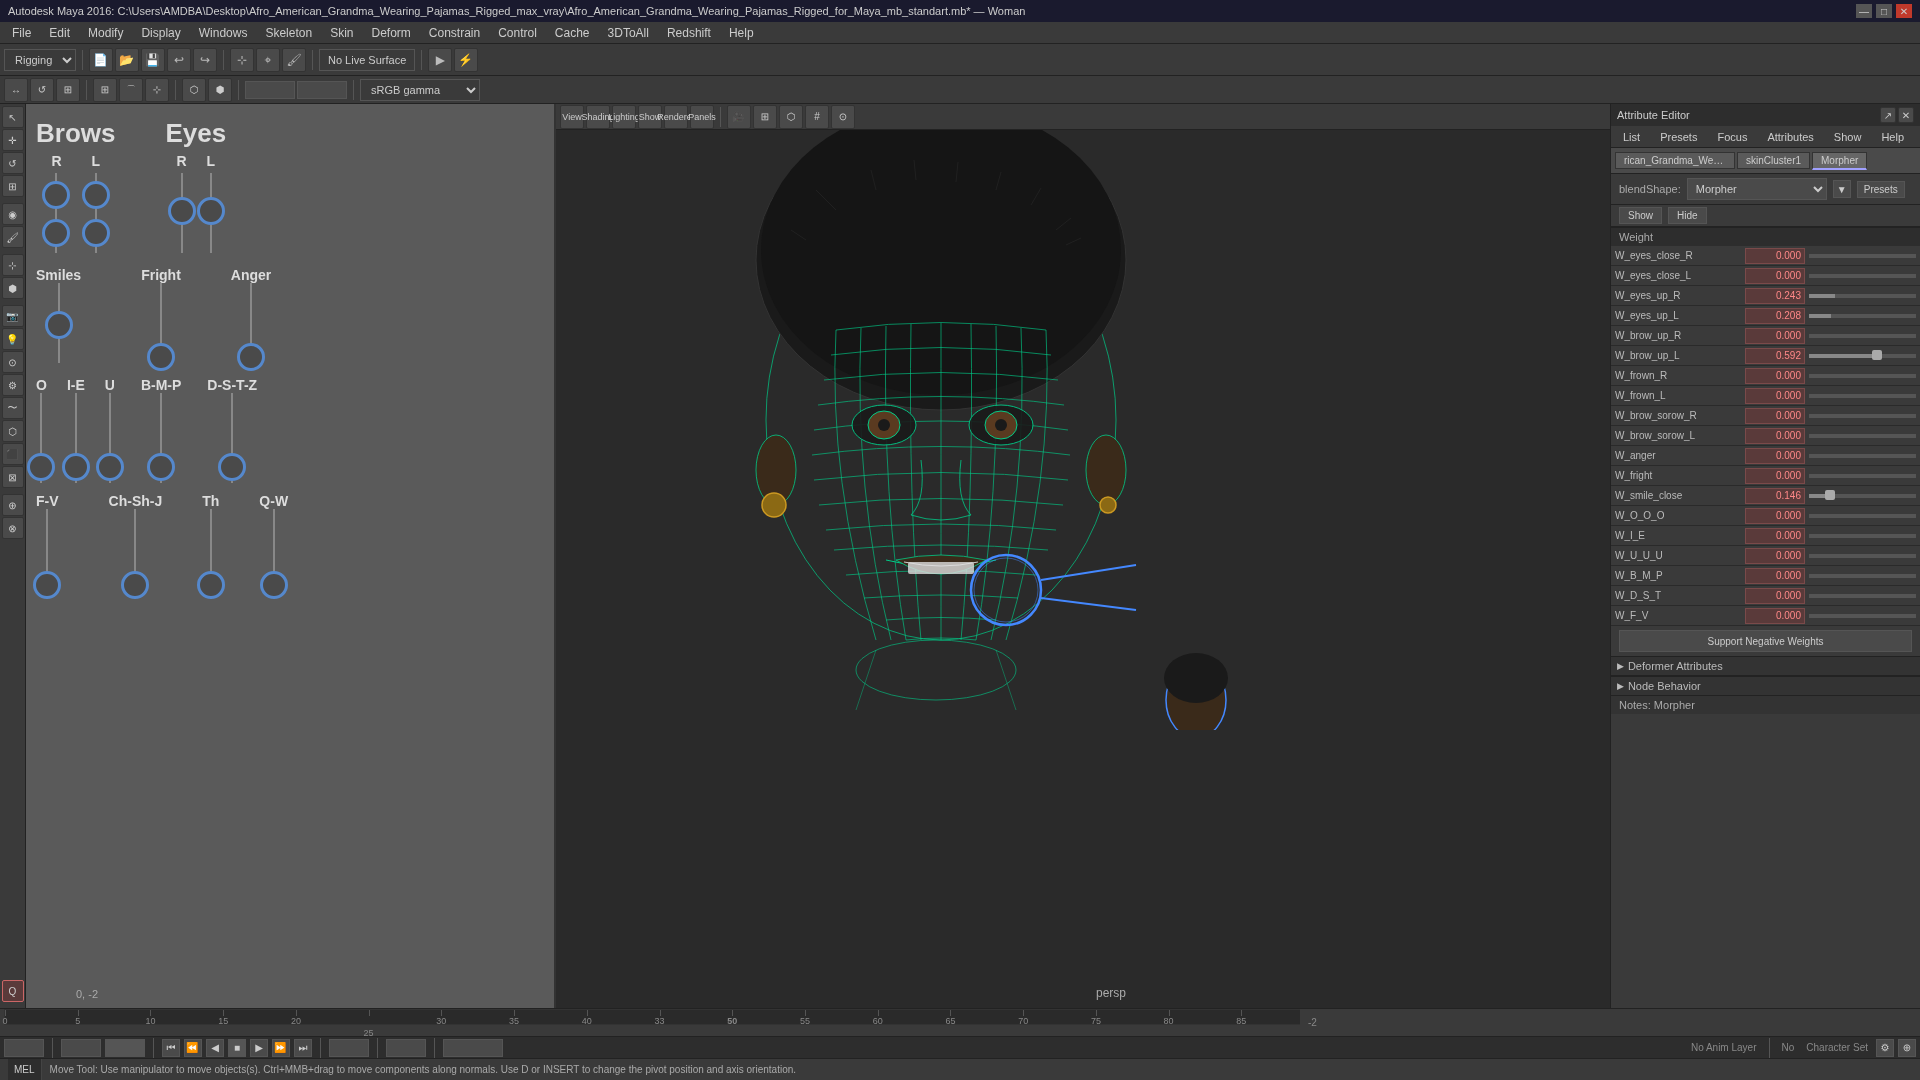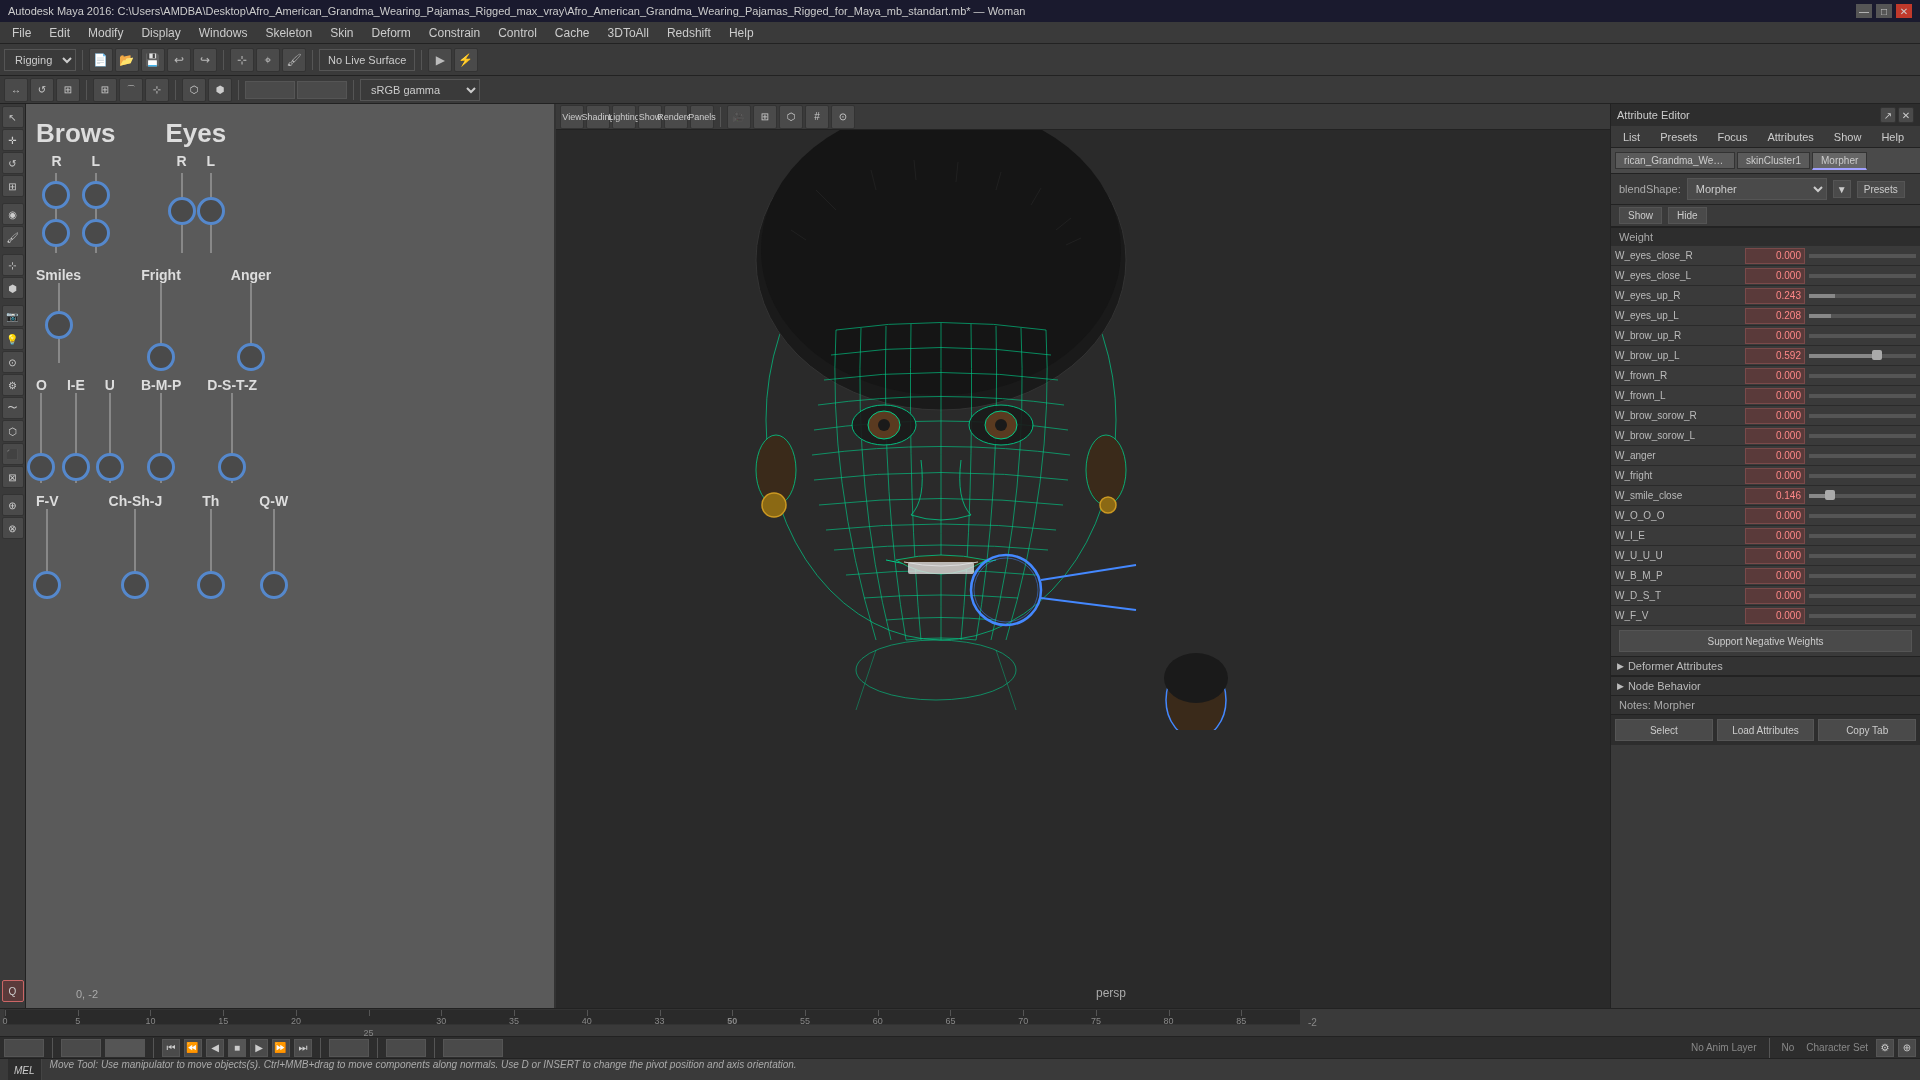--- a/index.html
+++ b/index.html
@@ -330,26 +330,26 @@
       font-size: 9px;
       color: #888;
       transform: translateX(-50%);
     }
 
     
     #status-bar {
       height: 22px;
       background: #3a3a3a;
       display: flex;
+      align-items: center;
       padding: 0 8px;
       gap: 8px;
       border-top: 1px solid #222;
       font-size: 10px;
       color: #aaa;
-      font-style: italic;
     }
 
     
     #bottom-controls {
       height: 22px;
       background: #2d2d2d;
       display: flex;
       align-items: center;
       padding: 0 4px;
       gap: 4px;
@@ -1034,25 +1034,20 @@
     </div>
     <div class="collapsible-header">
       <span class="collapse-arrow">▶</span>
       <span>Node Behavior</span>
     </div>
 
     <div class="notes-row">
       <span>Notes: Morpher</span>
     </div>
 
-    <div id="attr-actions">
-    <button class="attr-action-btn">Select</button>
-        <button class="attr-action-btn">Load Attributes</button>
-        <button class="attr-action-btn">Copy Tab</button>
-      </div>
   </div>
 
 </div>
 
 <div style="height:28px; background:#3a3a3a; border-top:1px solid #222; position:relative;">
   <div style="position:absolute; left:0; right:310px; top:0; bottom:0; background:#2a2a2a; border-right:1px solid #333;" id="timeline-bar">
   <div class="timeline-tick" style="left: 0%;"></div>
       <div class="timeline-label" style="left: 0%;">0</div>
       <div class="timeline-tick" style="left: 4.54545%;"></div>
       <div class="timeline-label" style="left: 4.54545%;">5</div>

